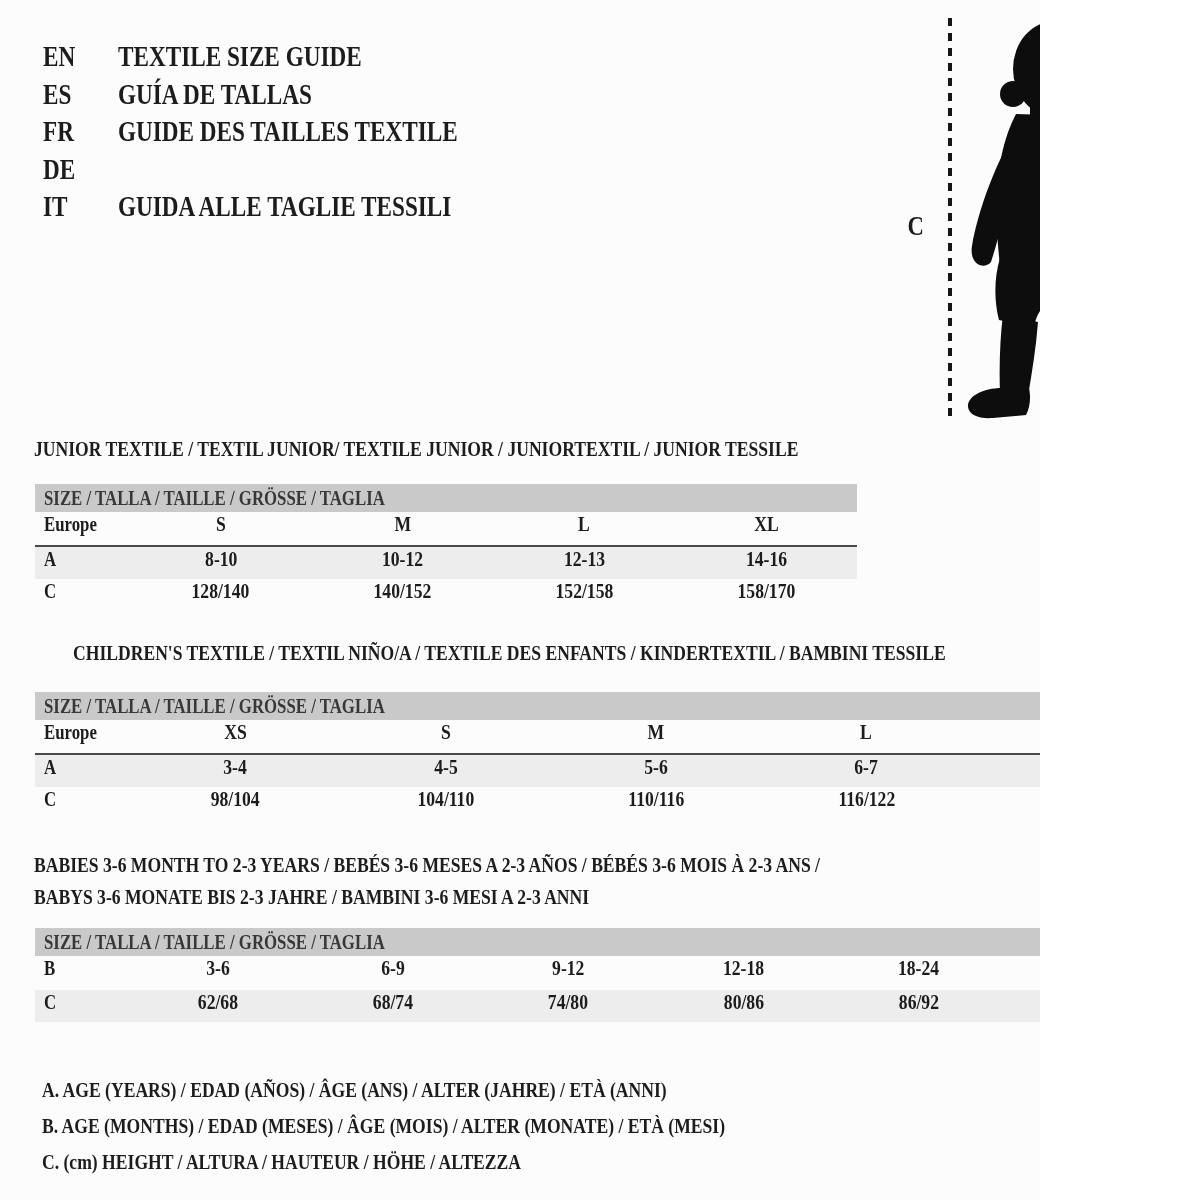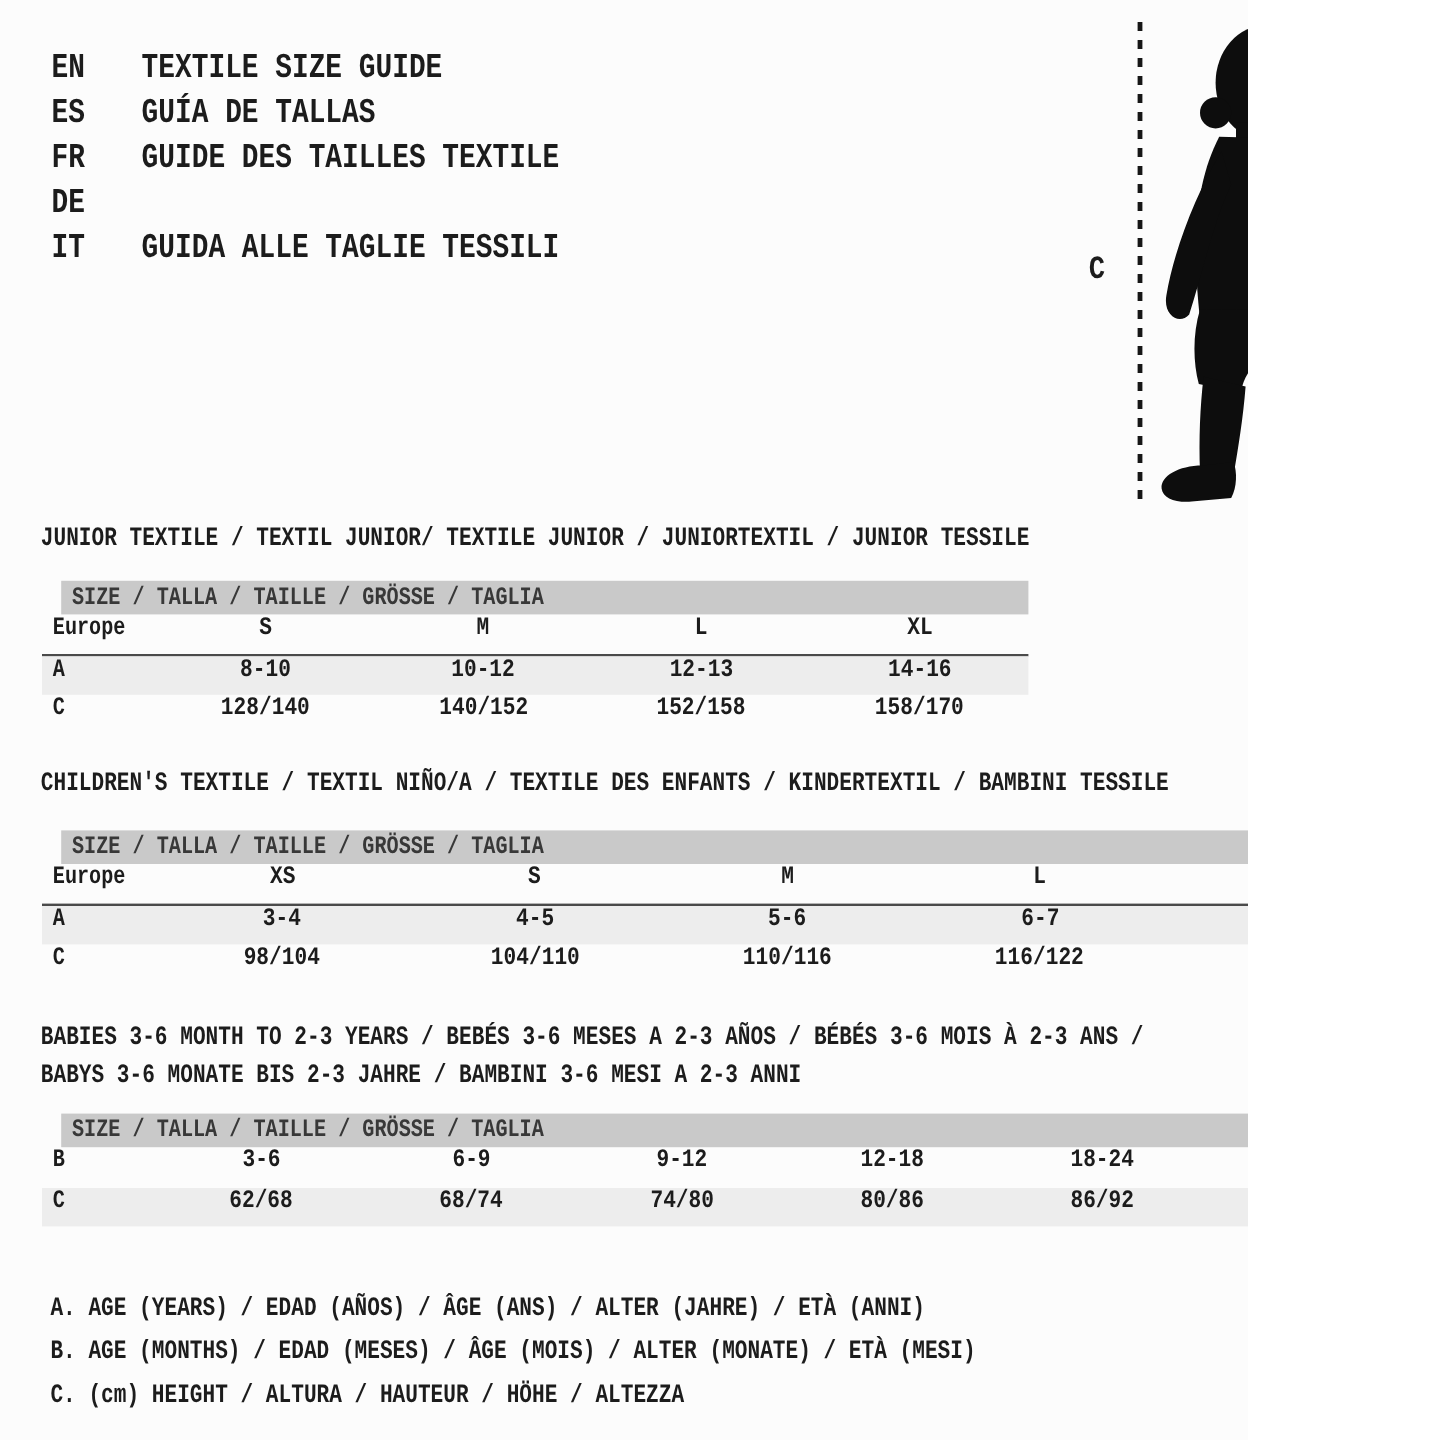--- a/index.html
+++ b/index.html
@@ -1,39 +1,39 @@
 <!DOCTYPE html>
 <html><head>
 <meta charset="utf-8">
 <style>
   html,body{margin:0;padding:0;background:#fff;}
   .page{
     position:relative;width:1040px;height:1200px;background:#fcfcfc;
-    font-family:Liberation Mono, monospace;color:#1c1c1c;overflow:hidden;
+    font-family:Liberation Serif, serif;color:#1c1c1c;overflow:hidden;
   }
   
   .c{display:inline-block;transform:scaleX(0.8);transform-origin:0 50%;white-space:nowrap;}
   .cc{display:inline-block;transform:scaleX(0.84);transform-origin:50% 50%;white-space:nowrap;}
 
   
   .langs{position:absolute;left:43px;top:38px;}
   .lang-row{display:flex;height:37.5px;align-items:center;font-size:29px;font-weight:bold;}
   .lang-code{width:75px;}
   
   .dash-line{position:absolute;left:948px;top:18px;width:4px;height:398px;
     background:repeating-linear-gradient(to bottom,#161616 0,#161616 8px,transparent 8px,transparent 15px);}
   .height-label{position:absolute;left:906px;top:211px;font-size:27px;font-weight:bold;}
   .toddler{position:absolute;left:958px;top:14px;width:185px;height:405px;}
 
   
   .sec-title{position:absolute;left:34px;font-size:22px;font-weight:bold;line-height:31.5px;white-space:nowrap;}
   
   .tbl{position:absolute;left:35px;}
   .size-bar{height:28px;background:#c9c9c9;display:flex;align-items:center;
-    padding-left:9px;font-size:21px;font-weight:bold;color:#383838;margin-left:16px;}
+    padding-left:9px;font-size:21px;font-weight:bold;color:#383838;}
   .trow{display:flex;font-size:21px;font-weight:bold;}
   .trow .lbl{width:95px;padding-left:9px;box-sizing:border-box;}
   .trow .val{flex:1;text-align:center;}
   .r-top{height:33px;border-bottom:2px solid #4a4a4a;}
   .r-plain{height:33px;}
   .r-shade{height:32px;background:#ededed;}
 
   
   .notes{position:absolute;left:42px;top:1067px;}
   .note-line{height:36px;display:flex;align-items:flex-end;font-size:22px;font-weight:bold;}
@@ -107,21 +107,21 @@
     </div>
     <div class="trow r-plain">
       <span class="lbl"><span class="c">C</span></span>
       <span class="val"><span class="cc">128/140</span></span>
       <span class="val"><span class="cc">140/152</span></span>
       <span class="val"><span class="cc">152/158</span></span>
       <span class="val"><span class="cc">158/170</span></span>
     </div>
   </div>
 
-  <div class="sec-title" style="top:637px;">
+  <div class="sec-title" style="top:637px;margin-left:39px;">
     <div><span class="c">CHILDREN'S TEXTILE / TEXTIL NIÑO/A / TEXTILE DES ENFANTS / KINDERTEXTIL / BAMBINI TESSILE</span></div>
   </div>
   <div class="tbl" style="top:692px;width:1147px;">
     <div class="size-bar">
         <span class="c">SIZE / TALLA / TAILLE / GRÖSSE / TAGLIA</span>
       </div>
     <div class="trow r-top">
       <span class="lbl"><span class="c">Europe</span></span>
       <span class="val"><span class="cc">XS</span></span>
       <span class="val"><span class="cc">S</span></span>

